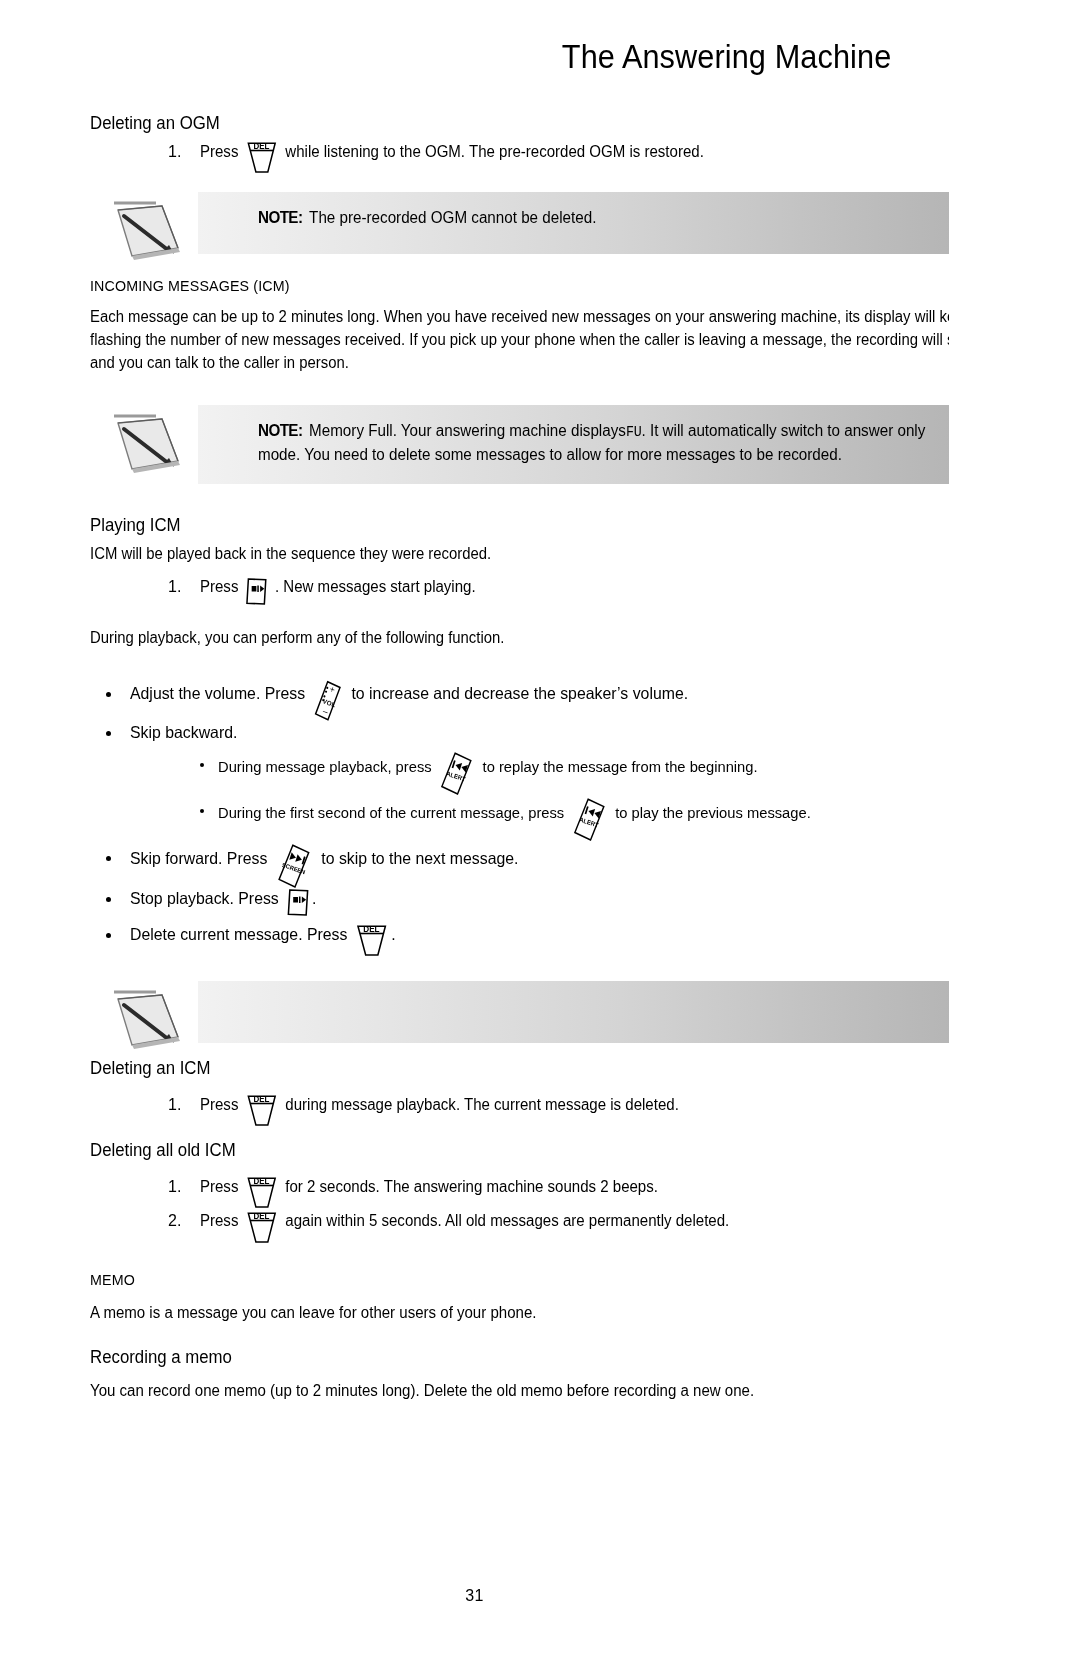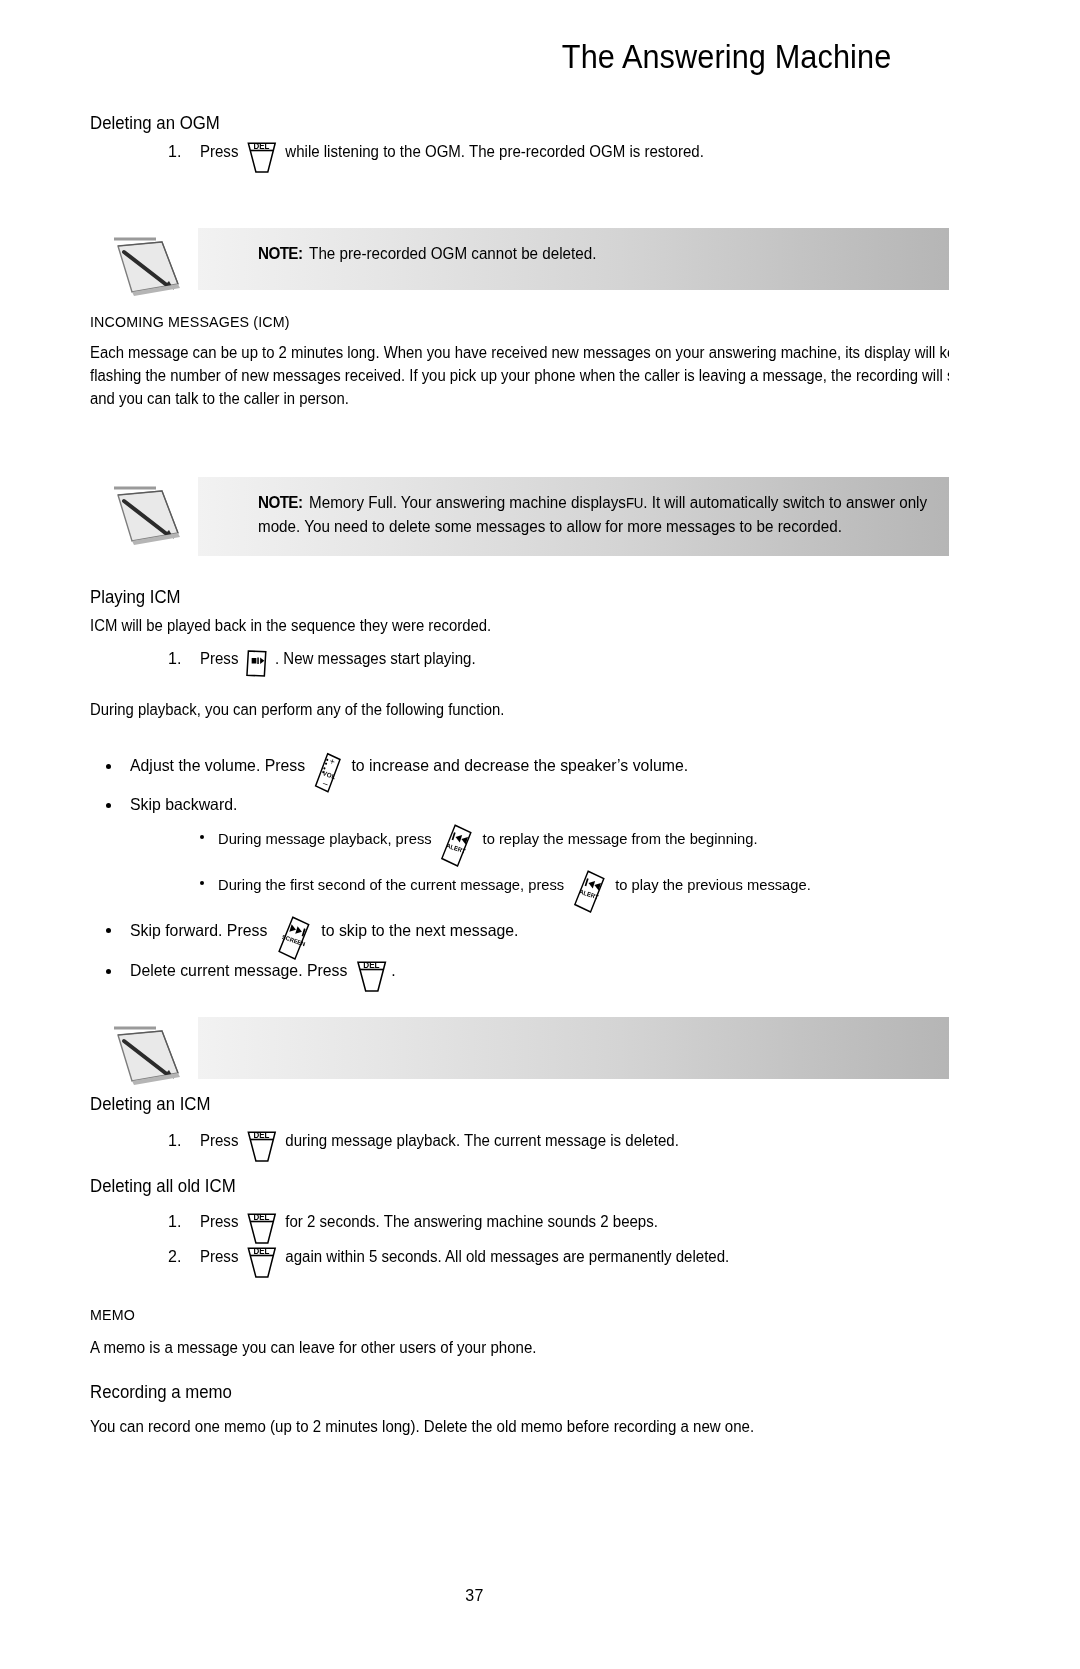--- a/index.html
+++ b/index.html
@@ -52,30 +52,30 @@
   .ul2 > li{
     font-size:15.5px;line-height:1.5;margin:0 0 17px;
     padding-left:88px;position:relative;
   }
   .ul2 > li::before{
     content:"";position:absolute;left:70px;top:10px;
     width:4px;height:4px;border-radius:50%;background:#000;
   }
   .ul2 > li .txt{transform:scaleX(.95);transform-origin:left center;display:inline-block;}
 
-  .mono{font-family:Liberation Sans, sans-serif;font-size:14px;letter-spacing:-.2px;}
+  .mono{font-family:Liberation Mono, monospace;font-size:14px;letter-spacing:-.2px;}
 
   
   .note{position:relative;margin:0;min-height:62px;}
   .note-bar{
     position:absolute;left:108px;right:-16px;top:0;bottom:0;
     background:linear-gradient(to right,#f2f2f2 0%,#e6e6e6 22%,#d4d4d4 52%,#bdbdbd 82%,#b0b0b0 100%);
     border-bottom-right-radius:22px;border-top-right-radius:3px;
   }
-  .note-inner{position:relative;padding:14px 26px 16px 168px;margin-top:36px;}
+  .note-inner{position:relative;padding:14px 26px 16px 168px;}
   .note-text{
     font-size:16px;line-height:1.55;transform:scaleX(.95);
     transform-origin:left center;width:105%;
   }
   .note-lbl{font-weight:700;letter-spacing:-.6px;margin-right:7px;}
 
   
   .note-icon{position:absolute;left:16px;top:2px;width:86px;height:72px;}
   .note-icon svg{display:block;width:86px;height:72px;}
 
@@ -280,20 +280,35 @@
               <path d="M19.5 9 L19.5 17 L25.5 13 Z" fill="#000"></path>
               <rect x="26.5" y="9" width="1.8" height="8" fill="#000"></rect>
               <text x="20" y="26" font-family="Liberation Sans, sans-serif" font-size="6" font-weight="700" text-anchor="middle">SCREEN</text>
             </g>
               </svg>
           </span>
           <span>to skip to the next message.</span>
         </span>
       </li>
 
+      <li>
+        <span class="txt">
+          <span>Stop playback. Press</span>
+          <span class="key k-play">
+            <svg viewBox="0 0 26 31">
+                <g>
+              <path d="M4.5 2 L23 2.8 L21.5 27 L3 26.2 Z" fill="#fff" stroke="#000" stroke-width="1.6"></path>
+              <rect x="8" y="9" width="5" height="5.5" fill="#000"></rect>
+              <rect x="14" y="8.5" width="1.6" height="6.5" fill="#000"></rect>
+              <path d="M17 8.5 L21.5 11.8 L17 15 Z" fill="#000"></path>
+            </g>
+              </svg>
+          </span><span>.</span>
+        </span>
+      </li>
 
       <li>
         <span class="txt">
           <span>Delete current message. Press</span>
           <span class="key k-del">
             <svg viewBox="0 0 36 34">
                 <g fill="none" stroke="#000" stroke-width="1.6">
               <path d="M3.5 3.2 L32 3.2 L24.2 32 L11.5 32 Z" fill="#fff"></path>
               <path d="M5.5 10.5 L30 10.5"></path>
                 </g>
@@ -390,16 +405,16 @@
 
     <div style="height:22px"></div>
 
     <div class="h2">Recording a memo</div>
     <div style="height:6px"></div>
     <p class="p narrow">You can record one memo (up to 2 minutes long). Delete the old memo before recording a new one.</p>
 
   </div>
 
   <div class="footer">
-    <span>37</span>
+    <span>31</span>
   </div>
 
 </div>
 
 </body></html>

